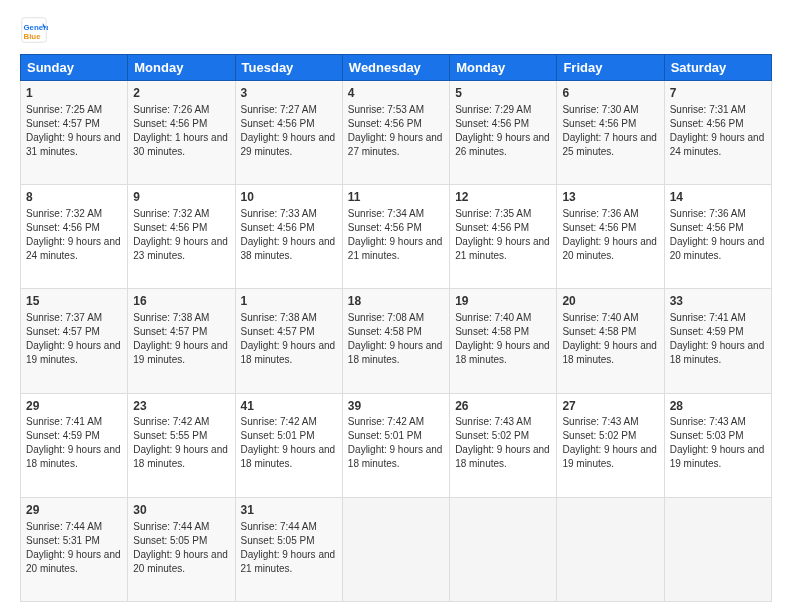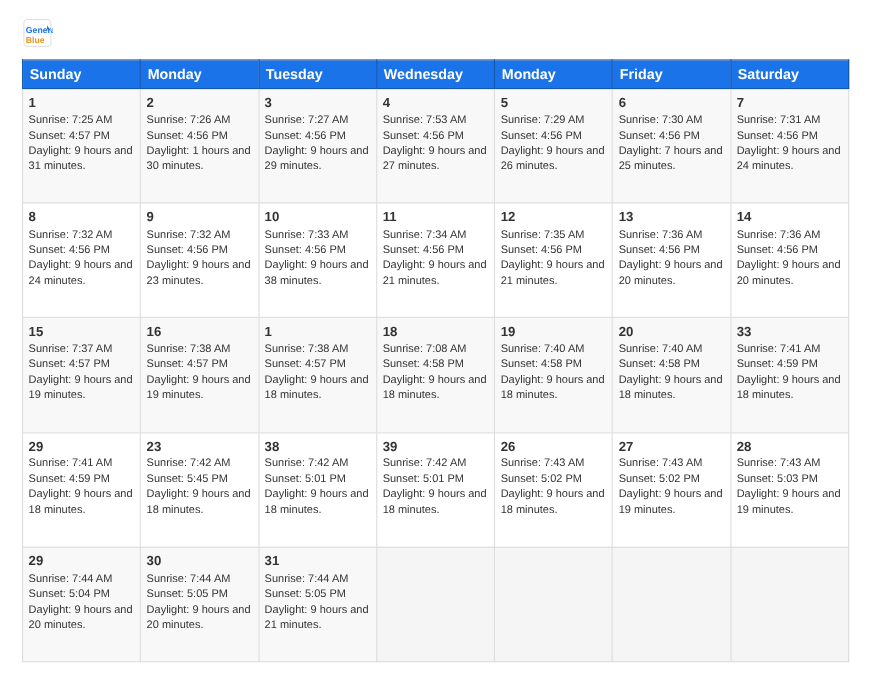--- a/index.html
+++ b/index.html
@@ -154,29 +154,29 @@
           <td><span class="day-num">15</span><span>Sunrise: 7:37 AM</span><br><span>Sunset: 4:57 PM</span><br><span>Daylight: 9 hours and 19 minutes.</span></td>
           <td><span class="day-num">16</span><span>Sunrise: 7:38 AM</span><br><span>Sunset: 4:57 PM</span><br><span>Daylight: 9 hours and 19 minutes.</span></td>
           <td><span class="day-num">1</span><span>Sunrise: 7:38 AM</span><br><span>Sunset: 4:57 PM</span><br><span>Daylight: 9 hours and 18 minutes.</span></td>
           <td><span class="day-num">18</span><span>Sunrise: 7:08 AM</span><br><span>Sunset: 4:58 PM</span><br><span>Daylight: 9 hours and 18 minutes.</span></td>
           <td><span class="day-num">19</span><span>Sunrise: 7:40 AM</span><br><span>Sunset: 4:58 PM</span><br><span>Daylight: 9 hours and 18 minutes.</span></td>
           <td><span class="day-num">20</span><span>Sunrise: 7:40 AM</span><br><span>Sunset: 4:58 PM</span><br><span>Daylight: 9 hours and 18 minutes.</span></td>
           <td><span class="day-num">33</span><span>Sunrise: 7:41 AM</span><br><span>Sunset: 4:59 PM</span><br><span>Daylight: 9 hours and 18 minutes.</span></td>
         </tr>
         <tr>
           <td><span class="day-num">29</span><span>Sunrise: 7:41 AM</span><br><span>Sunset: 4:59 PM</span><br><span>Daylight: 9 hours and 18 minutes.</span></td>
-          <td><span class="day-num">23</span><span>Sunrise: 7:42 AM</span><br><span>Sunset: 5:45 PM</span><br><span>Daylight: 9 hours and 18 minutes.</span></td>
-          <td><span class="day-num">38</span><span>Sunrise: 7:42 AM</span><br><span>Sunset: 5:01 PM</span><br><span>Daylight: 9 hours and 18 minutes.</span></td>
+          <td><span class="day-num">23</span><span>Sunrise: 7:42 AM</span><br><span>Sunset: 5:55 PM</span><br><span>Daylight: 9 hours and 18 minutes.</span></td>
+          <td><span class="day-num">41</span><span>Sunrise: 7:42 AM</span><br><span>Sunset: 5:01 PM</span><br><span>Daylight: 9 hours and 18 minutes.</span></td>
           <td><span class="day-num">39</span><span>Sunrise: 7:42 AM</span><br><span>Sunset: 5:01 PM</span><br><span>Daylight: 9 hours and 18 minutes.</span></td>
           <td><span class="day-num">26</span><span>Sunrise: 7:43 AM</span><br><span>Sunset: 5:02 PM</span><br><span>Daylight: 9 hours and 18 minutes.</span></td>
           <td><span class="day-num">27</span><span>Sunrise: 7:43 AM</span><br><span>Sunset: 5:02 PM</span><br><span>Daylight: 9 hours and 19 minutes.</span></td>
           <td><span class="day-num">28</span><span>Sunrise: 7:43 AM</span><br><span>Sunset: 5:03 PM</span><br><span>Daylight: 9 hours and 19 minutes.</span></td>
         </tr>
         <tr>
-          <td><span class="day-num">29</span><span>Sunrise: 7:44 AM</span><br><span>Sunset: 5:04 PM</span><br><span>Daylight: 9 hours and 20 minutes.</span></td>
+          <td><span class="day-num">29</span><span>Sunrise: 7:44 AM</span><br><span>Sunset: 5:31 PM</span><br><span>Daylight: 9 hours and 20 minutes.</span></td>
           <td><span class="day-num">30</span><span>Sunrise: 7:44 AM</span><br><span>Sunset: 5:05 PM</span><br><span>Daylight: 9 hours and 20 minutes.</span></td>
           <td><span class="day-num">31</span><span>Sunrise: 7:44 AM</span><br><span>Sunset: 5:05 PM</span><br><span>Daylight: 9 hours and 21 minutes.</span></td>
           <td class="empty-cell"></td>
           <td class="empty-cell"></td>
           <td class="empty-cell"></td>
           <td class="empty-cell"></td>
         </tr>
       </tbody>
   </table>
 </div>

